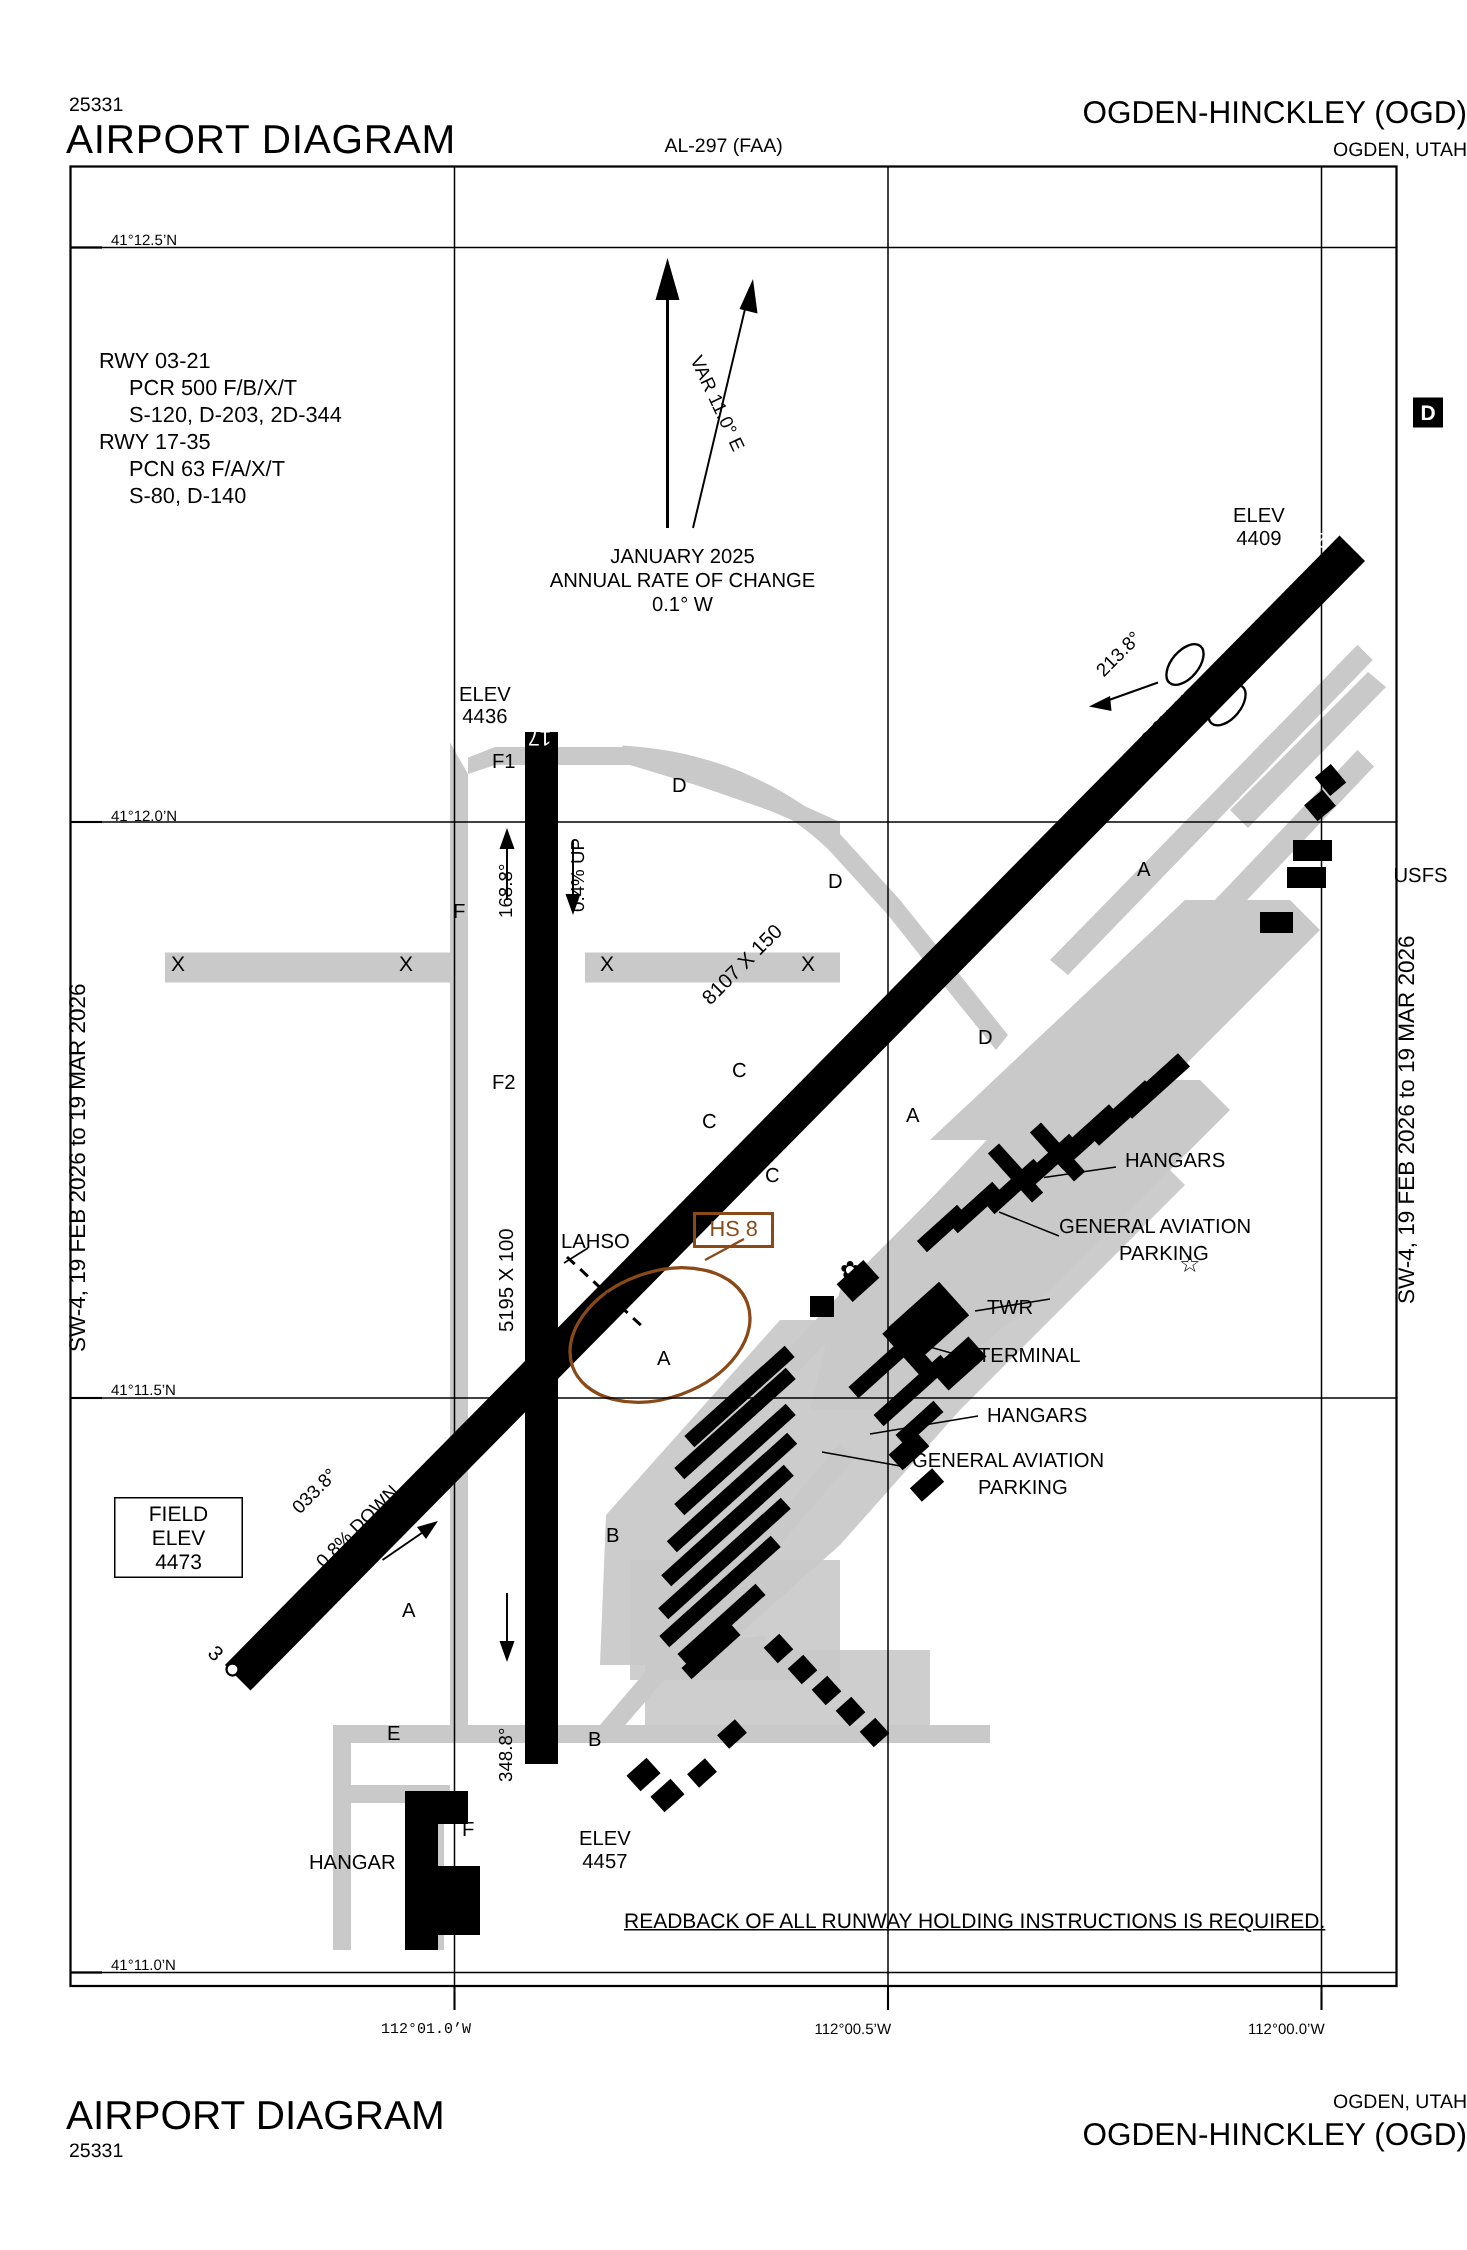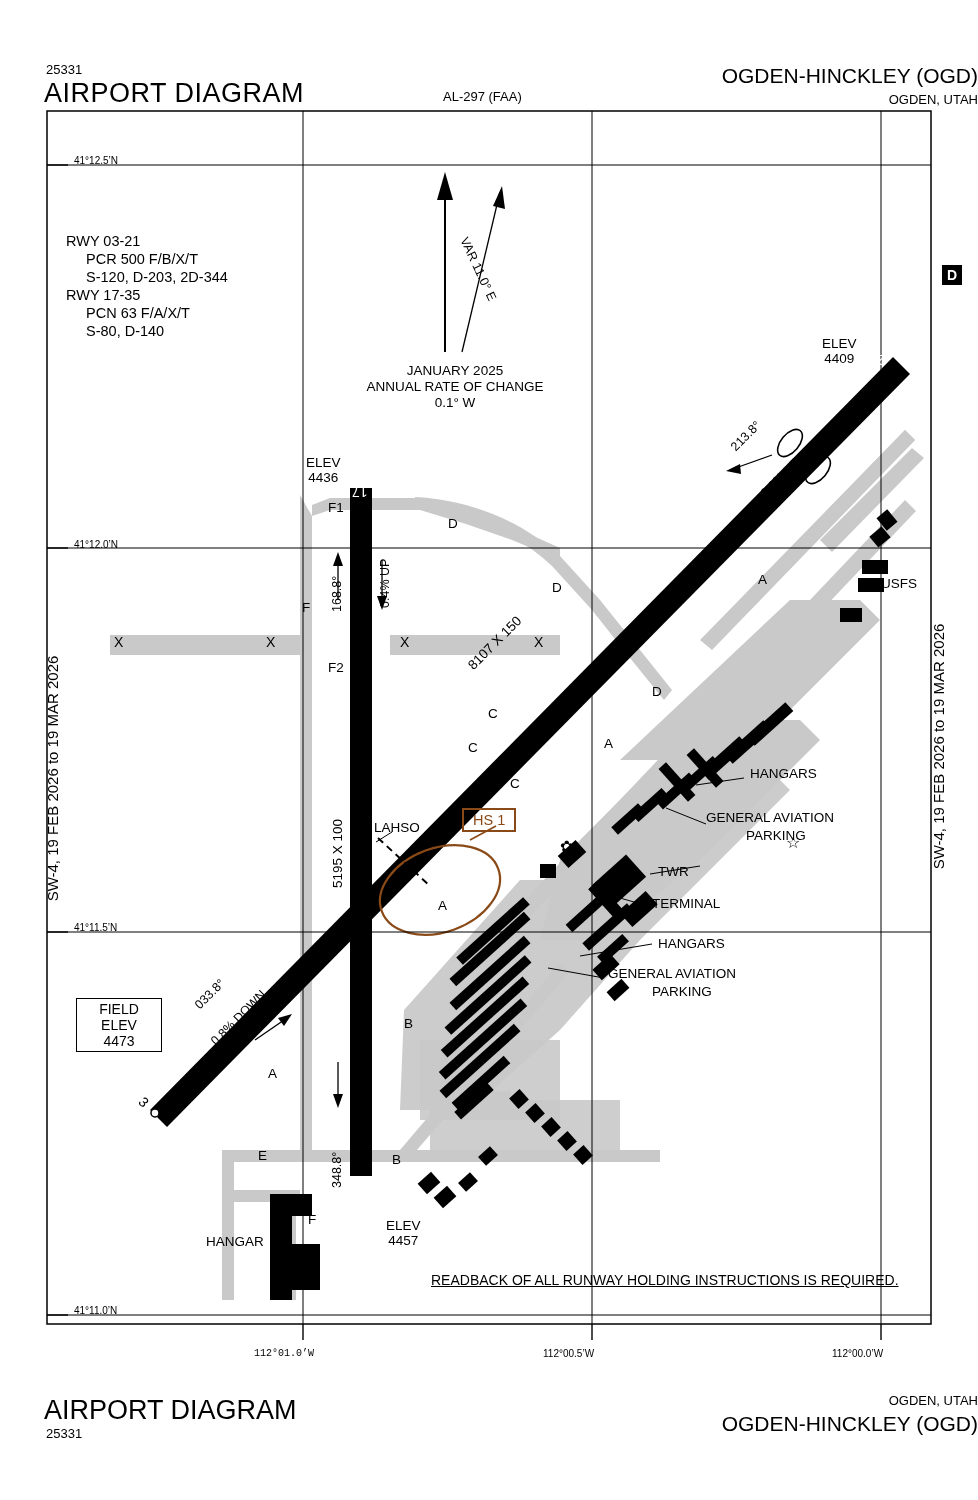--- a/index.html
+++ b/index.html
@@ -269,25 +269,25 @@
 
   <div class="abs lbl-sm" style="left:330px;top:612px;transform:rotate(-90deg);transform-origin:left top;">168.8°</div>
   <div class="abs lbl-sm" style="left:378px;top:608px;transform:rotate(-90deg);transform-origin:left top;">0.4% UP</div>
   <div class="abs lbl-sm" style="left:330px;top:1188px;transform:rotate(-90deg);transform-origin:left top;">348.8°</div>
 
   <div class="abs lbl-b" style="left:870px;top:352px;color:#fff;transform:rotate(180deg);">21</div>
   <div class="abs lbl-b" style="left:140px;top:1094px;transform:rotate(45deg);">3</div>
   <div class="abs lbl-b" style="left:352px;top:484px;color:#fff;transform:rotate(180deg);">17</div>
   <div class="abs lbl-b" style="left:352px;top:1160px;">35</div>
 
-  <div class="abs hsbox" style="left:462px;top:808px;">HS 1</div>
+  <div class="abs hsbox" style="left:462px;top:808px;">HS 8</div>
   <div class="abs lbl" style="left:374px;top:820px;">LAHSO</div>
 
   <div class="abs lbl" style="left:328px;top:500px;">F1</div>
-  <div class="abs lbl" style="left:328px;top:660px;">F2</div>
+  <div class="abs lbl" style="left:328px;top:714px;">F2</div>
   <div class="abs lbl" style="left:302px;top:600px;">F</div>
   <div class="abs lbl" style="left:448px;top:516px;">D</div>
   <div class="abs lbl" style="left:552px;top:580px;">D</div>
   <div class="abs lbl" style="left:652px;top:684px;">D</div>
   <div class="abs lbl" style="left:488px;top:706px;">C</div>
   <div class="abs lbl" style="left:510px;top:776px;">C</div>
   <div class="abs lbl" style="left:468px;top:740px;">C</div>
   <div class="abs lbl" style="left:758px;top:572px;">A</div>
   <div class="abs lbl" style="left:604px;top:736px;">A</div>
   <div class="abs lbl" style="left:438px;top:898px;">A</div>
@@ -295,32 +295,32 @@
   <div class="abs lbl" style="left:404px;top:1016px;">B</div>
   <div class="abs lbl" style="left:392px;top:1152px;">B</div>
   <div class="abs lbl" style="left:258px;top:1148px;">E</div>
   <div class="abs lbl" style="left:308px;top:1212px;">F</div>
 
   <div class="abs lbl-b" style="left:114px;top:634px;">X</div>
   <div class="abs lbl-b" style="left:266px;top:634px;">X</div>
   <div class="abs lbl-b" style="left:400px;top:634px;">X</div>
   <div class="abs lbl-b" style="left:534px;top:634px;">X</div>
 
-  <div class="abs lbl" style="left:881px;top:576px;">USFS</div>
+  <div class="abs lbl" style="left:929px;top:576px;">USFS</div>
   <div class="abs lbl" style="left:750px;top:766px;">HANGARS</div>
   <div class="abs lbl" style="left:706px;top:810px;">GENERAL AVIATION</div>
   <div class="abs lbl" style="left:746px;top:828px;">PARKING</div>
   <div class="abs lbl" style="left:658px;top:864px;">TWR</div>
   <div class="abs lbl" style="left:652px;top:896px;">TERMINAL</div>
   <div class="abs lbl" style="left:658px;top:936px;">HANGARS</div>
   <div class="abs lbl" style="left:608px;top:966px;">GENERAL AVIATION</div>
   <div class="abs lbl" style="left:652px;top:984px;">PARKING</div>
   <div class="abs lbl" style="left:206px;top:1234px;">HANGAR</div>
 
-  <div class="abs caution ul" style="left:431px;top:1272px;text-decoration:underline;">READBACK OF ALL RUNWAY HOLDING INSTRUCTIONS IS REQUIRED.</div>
+  <div class="abs caution ul" style="left:416px;top:1272px;text-decoration:underline;">READBACK OF ALL RUNWAY HOLDING INSTRUCTIONS IS REQUIRED.</div>
 
   <div class="abs coordlbl" style="left:74px;top:155px;">41°12.5’N</div>
   <div class="abs coordlbl" style="left:74px;top:539px;">41°12.0’N</div>
   <div class="abs coordlbl" style="left:74px;top:922px;">41°11.5’N</div>
   <div class="abs coordlbl" style="left:74px;top:1305px;">41°11.0’N</div>
 
   <div class="abs coordlbl" style="left:254px;top:1348px;font-family:Liberation Mono, monospace;">112°01.0’W</div>
   <div class="abs coordlbl" style="left:543px;top:1348px;">112°00.5’W</div>
   <div class="abs coordlbl" style="left:832px;top:1348px;">112°00.0’W</div>
 

